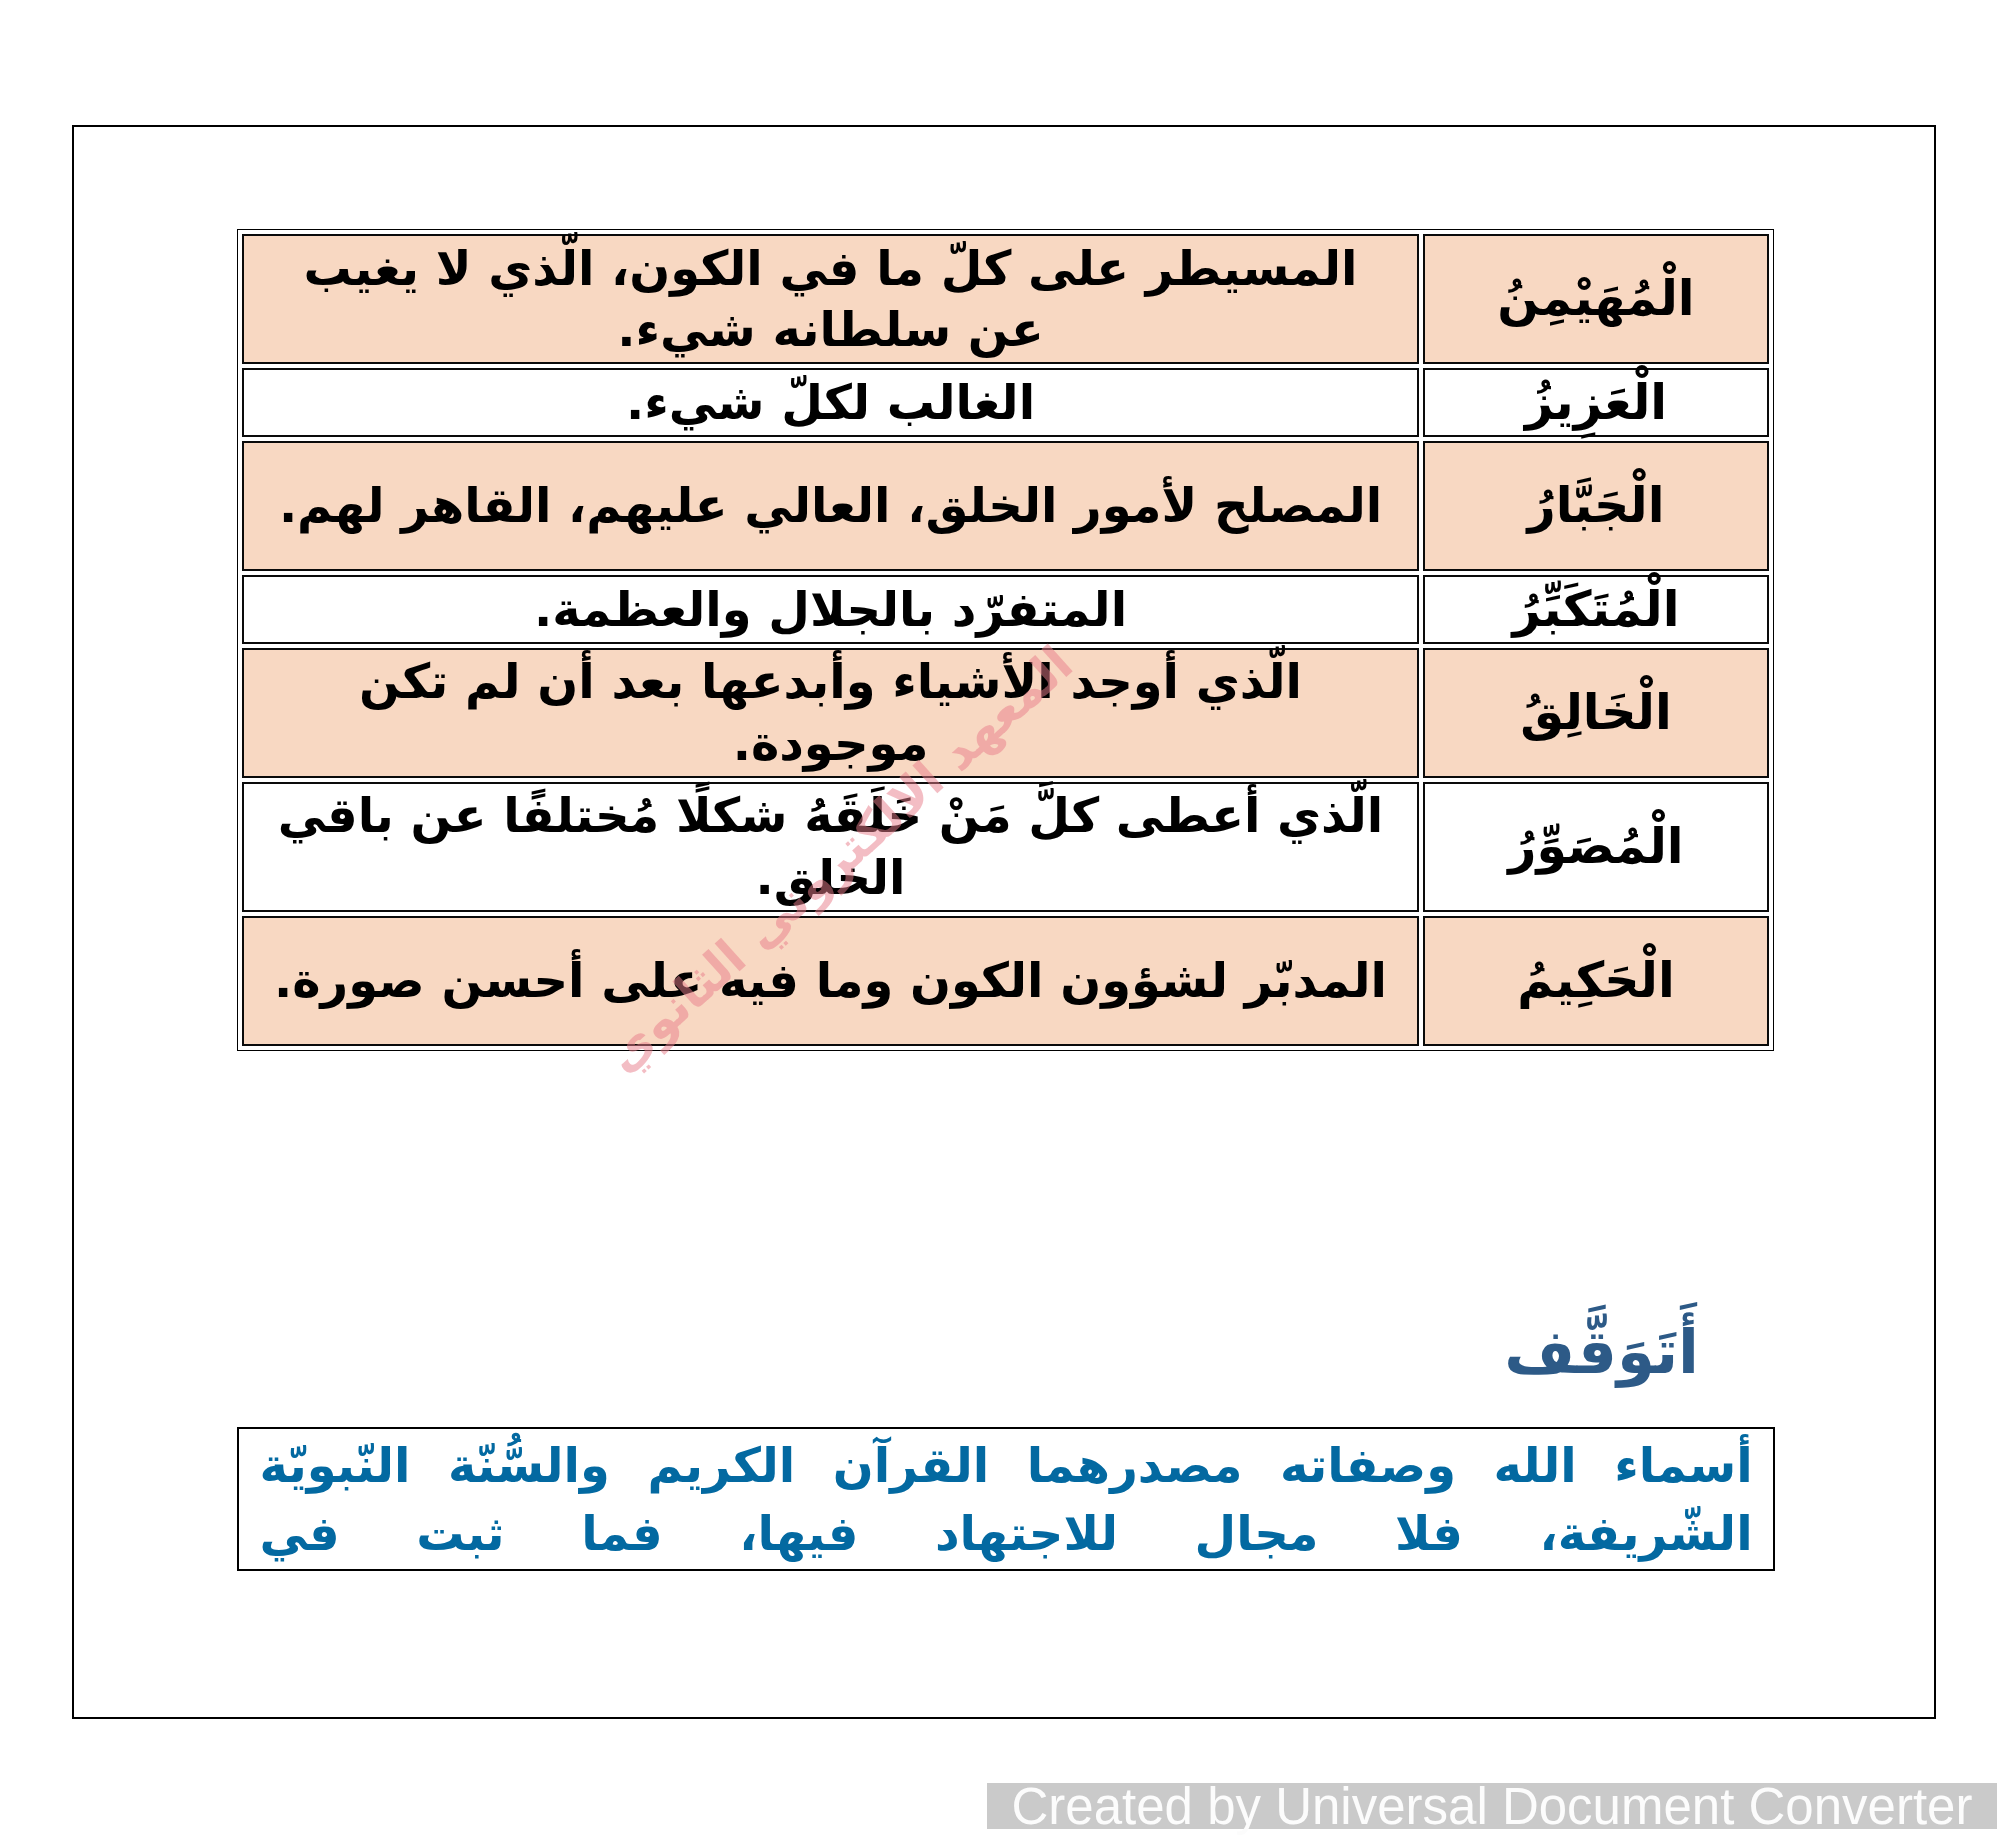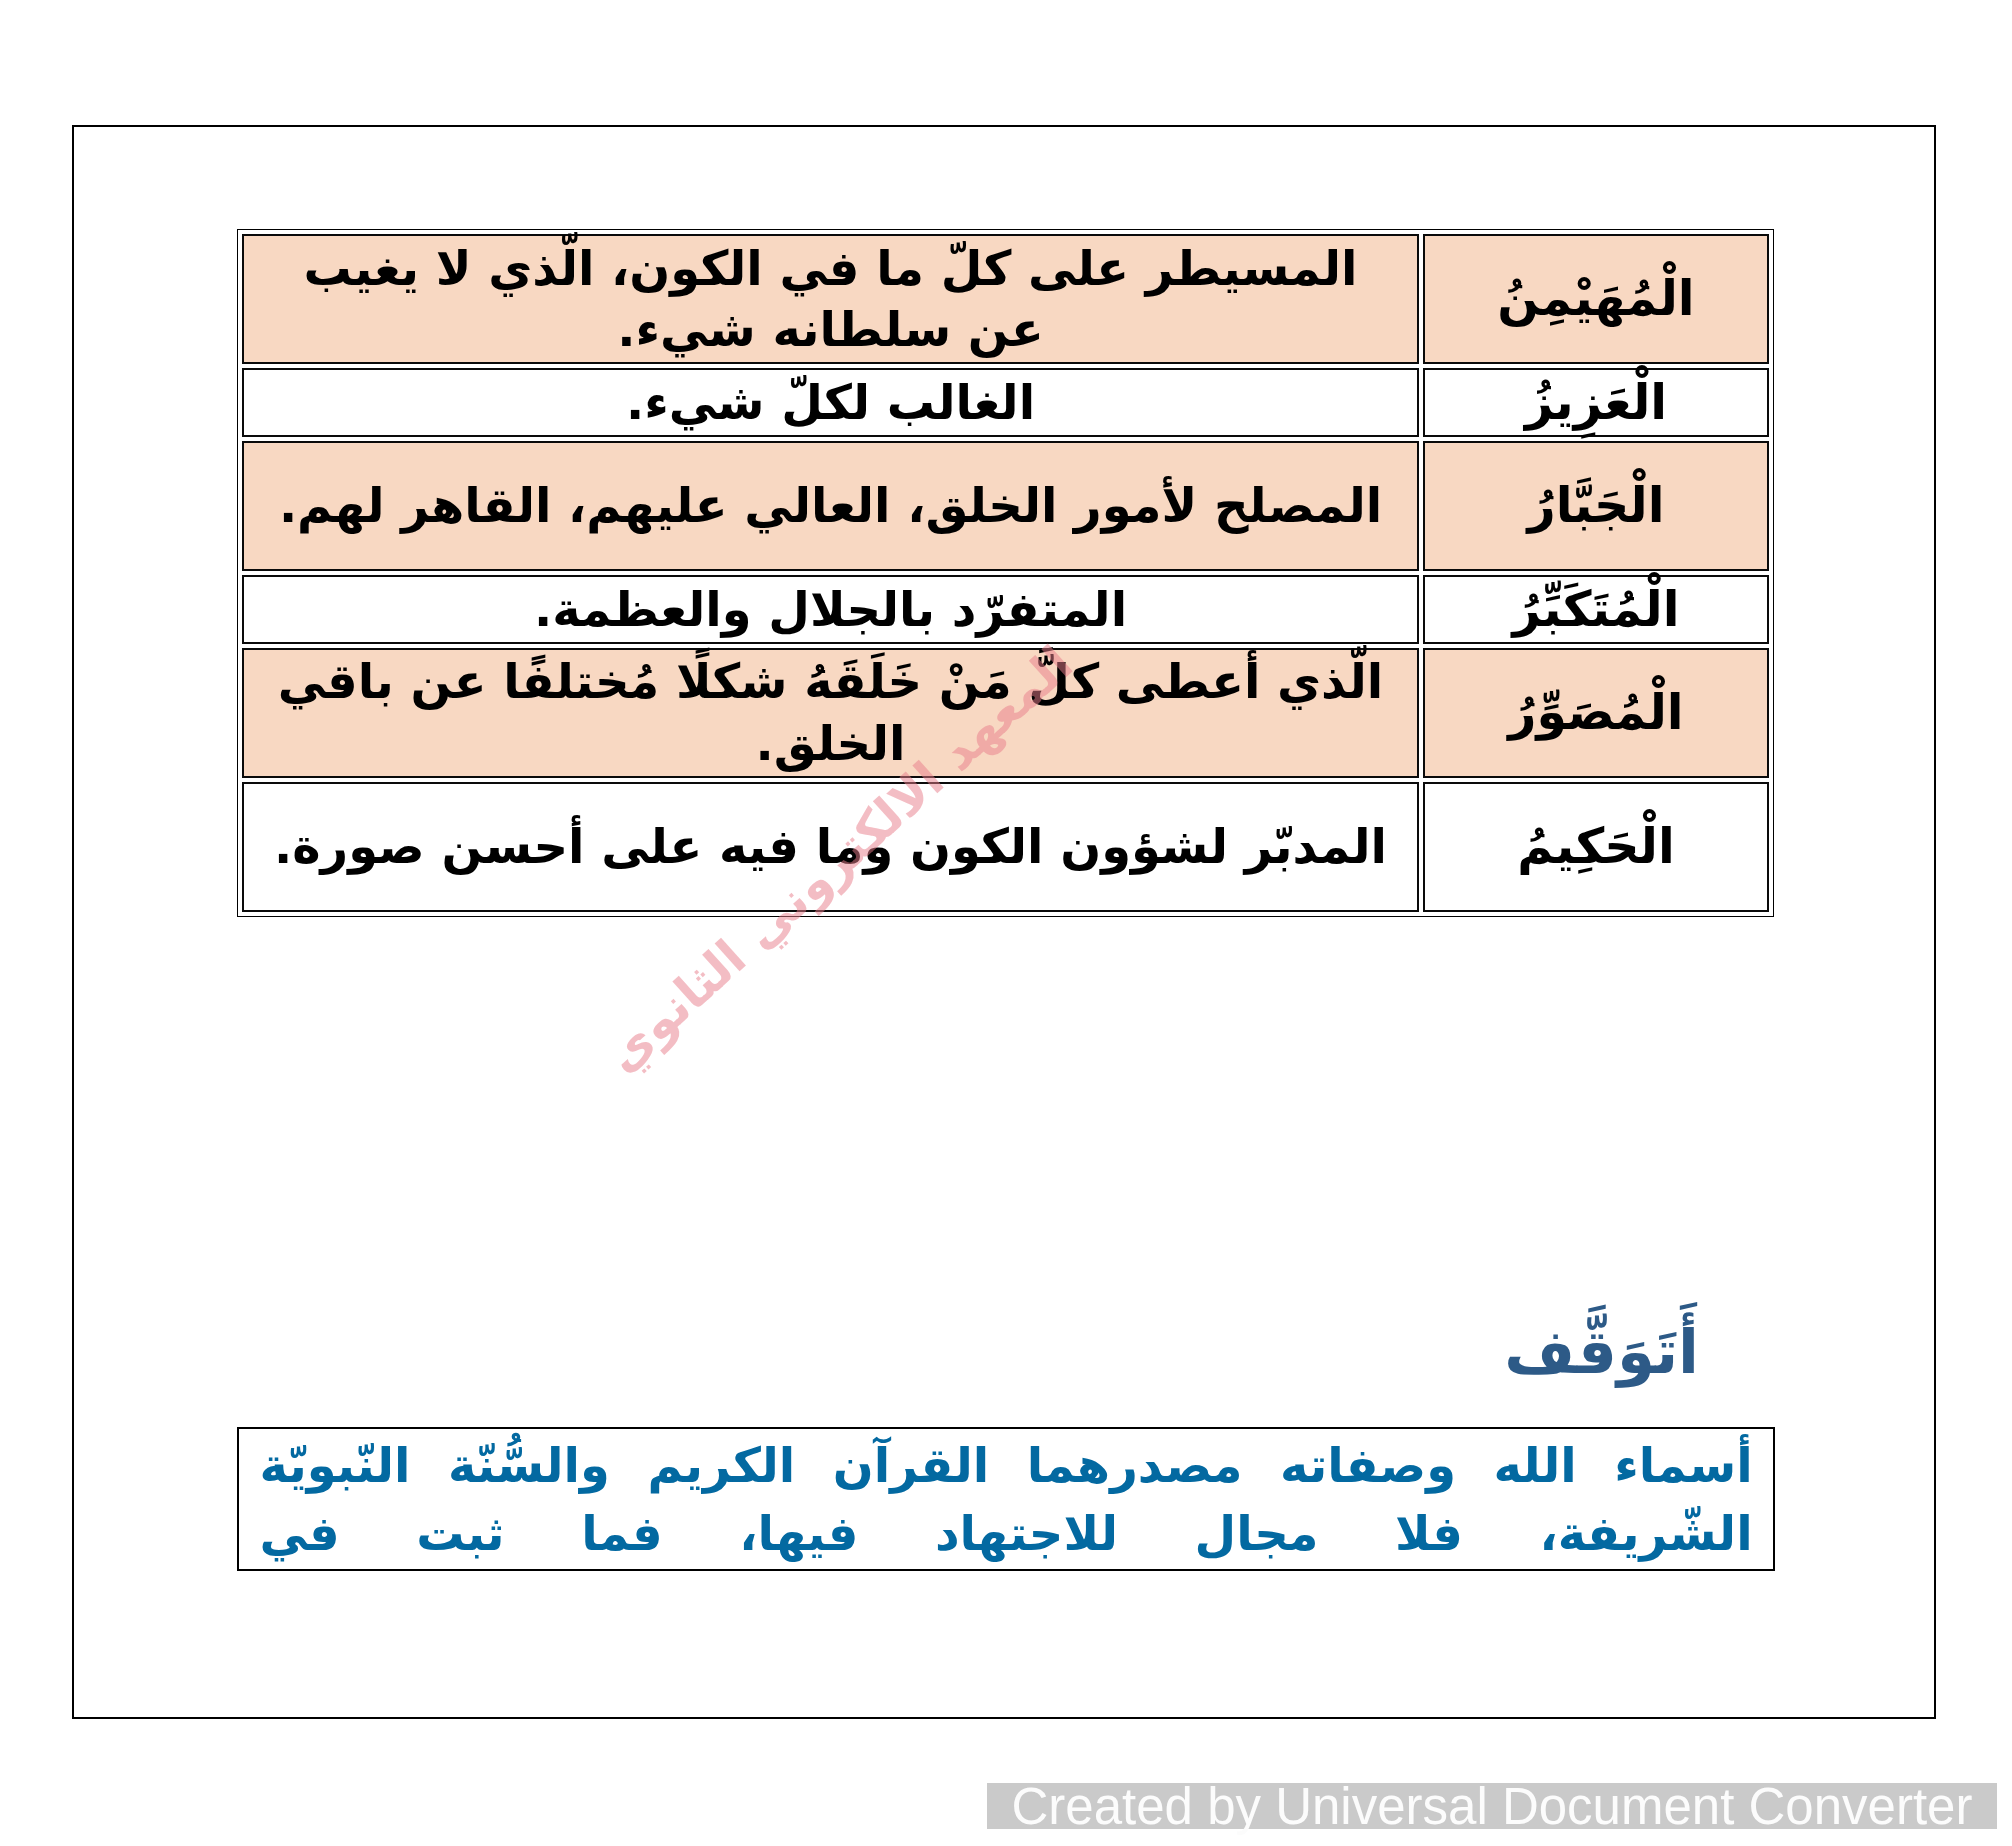--- a/index.html
+++ b/index.html
@@ -118,20 +118,24 @@
       </tr>
       <tr class="row-tall">
         <td class="name-cell">الْجَبَّارُ</td>
         <td class="desc-cell">المصلح لأمور الخلق، العالي عليهم، القاهر لهم.</td>
       </tr>
       <tr class="row-short">
         <td class="name-cell">الْمُتَكَبِّرُ</td>
         <td class="desc-cell">المتفرّد بالجلال والعظمة.</td>
       </tr>
       <tr class="row-tall">
+        <td class="name-cell">الْخَالِقُ</td>
+        <td class="desc-cell">الّذي أوجد الأشياء وأبدعها بعد أن لم تكن موجودة.</td>
+      </tr>
+      <tr class="row-tall">
         <td class="name-cell">الْمُصَوِّرُ</td>
         <td class="desc-cell">الّذي أعطى كلَّ مَنْ خَلَقَهُ شكلًا مُختلفًا عن باقي الخلق.</td>
       </tr>
       <tr class="row-tall">
         <td class="name-cell">الْحَكِيمُ</td>
         <td class="desc-cell">المدبّر لشؤون الكون وما فيه على أحسن صورة.</td>
       </tr>
     </tbody>
   </table>
 

